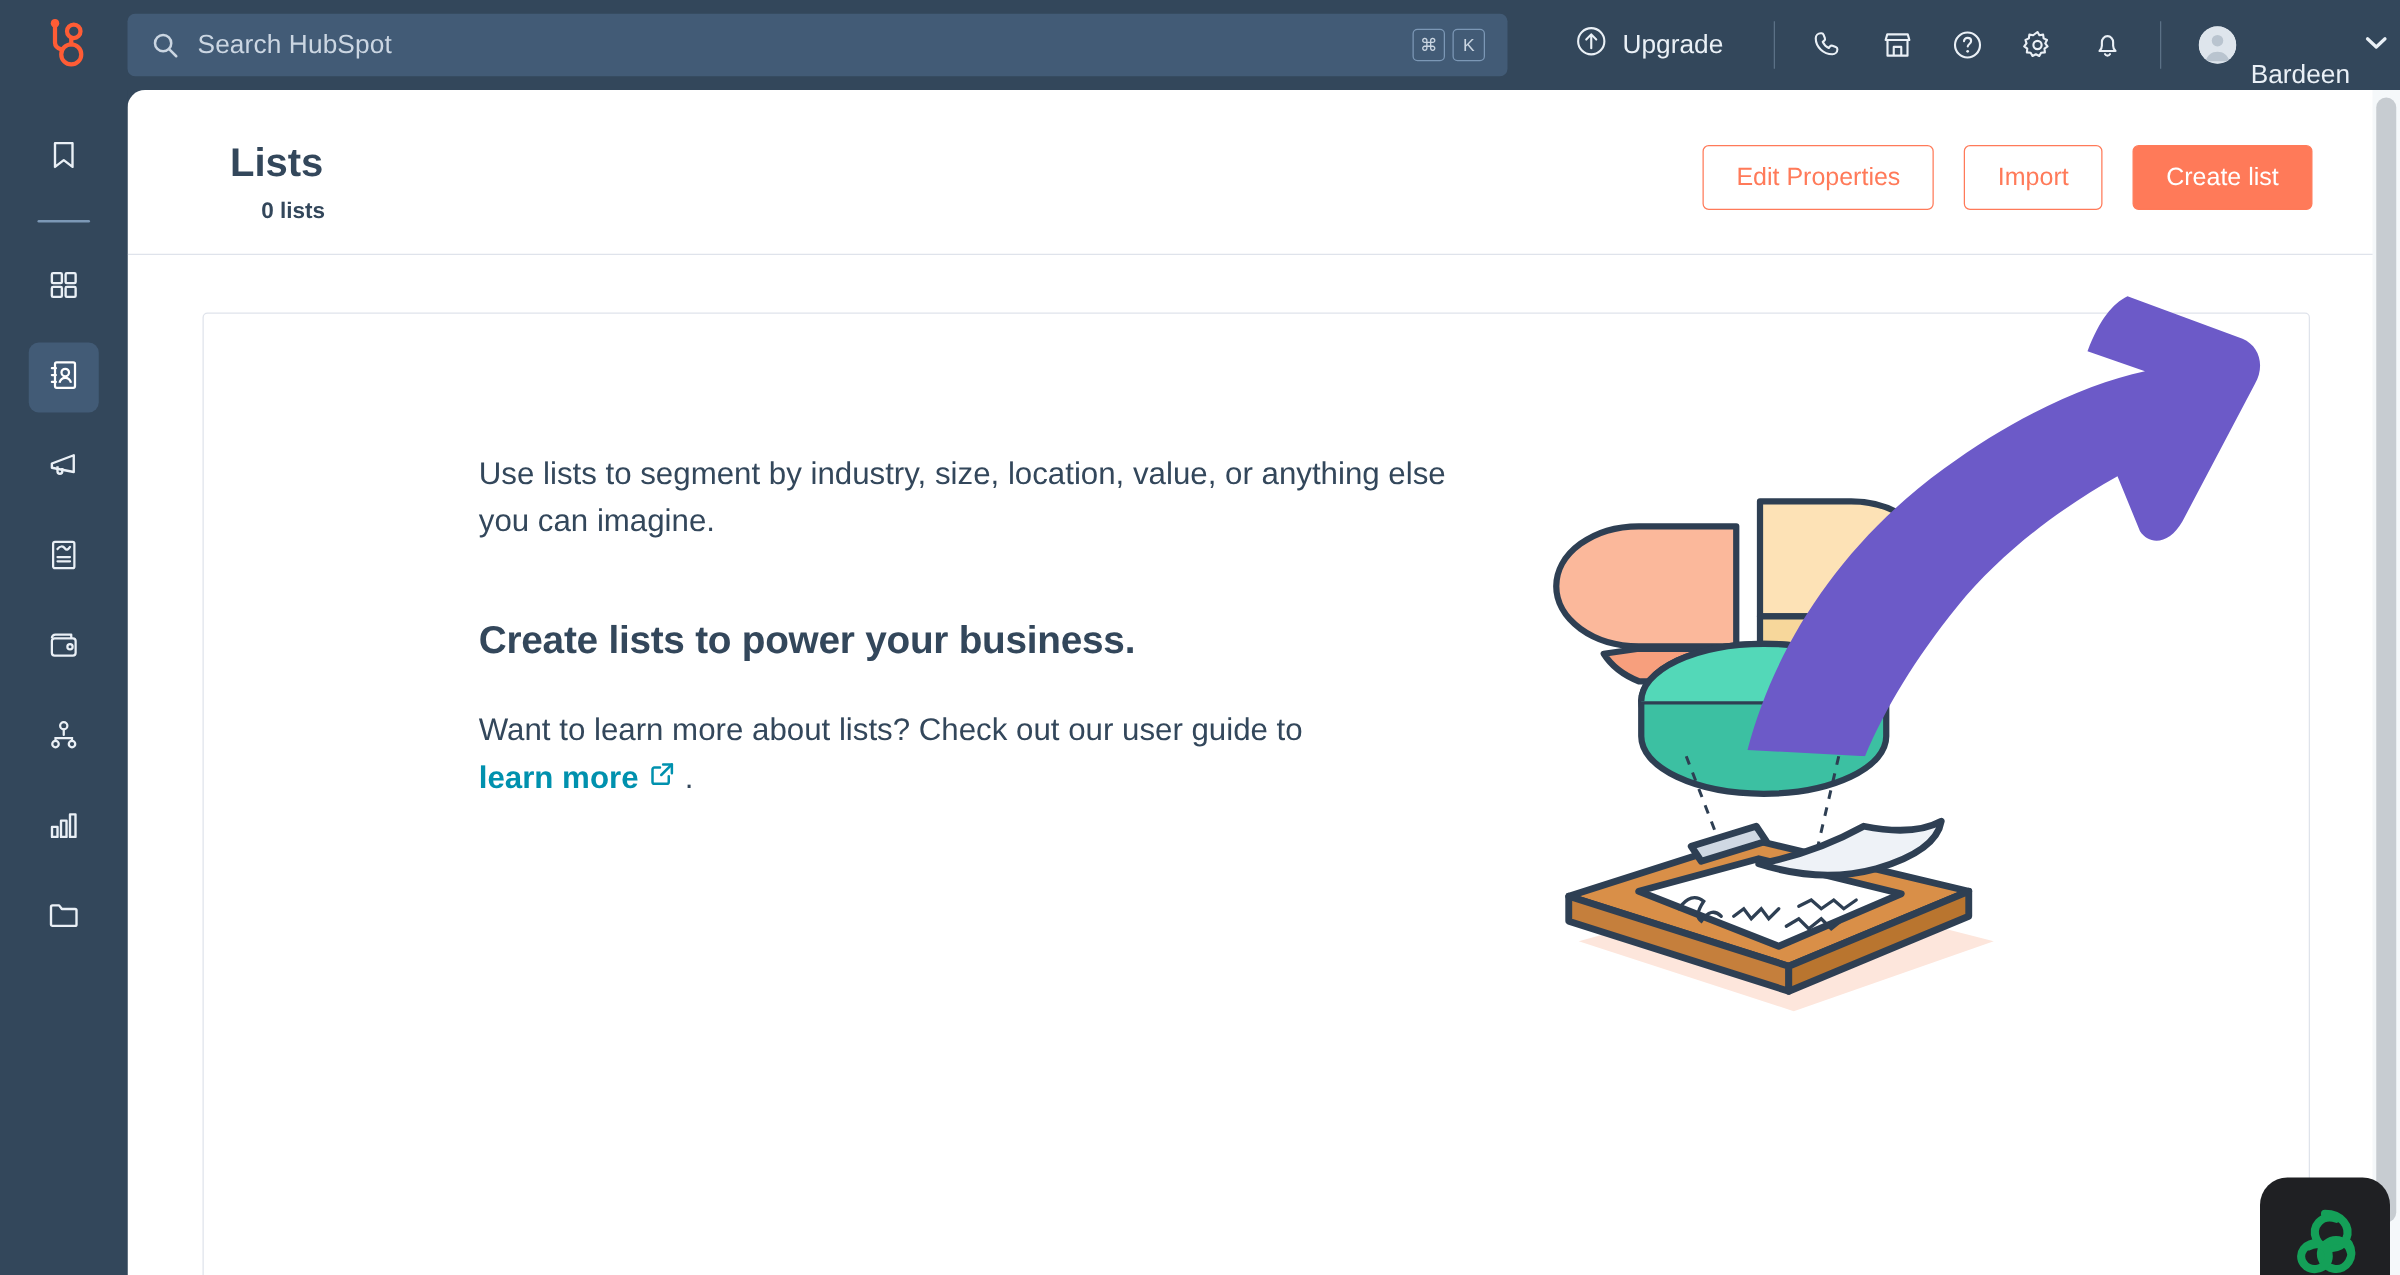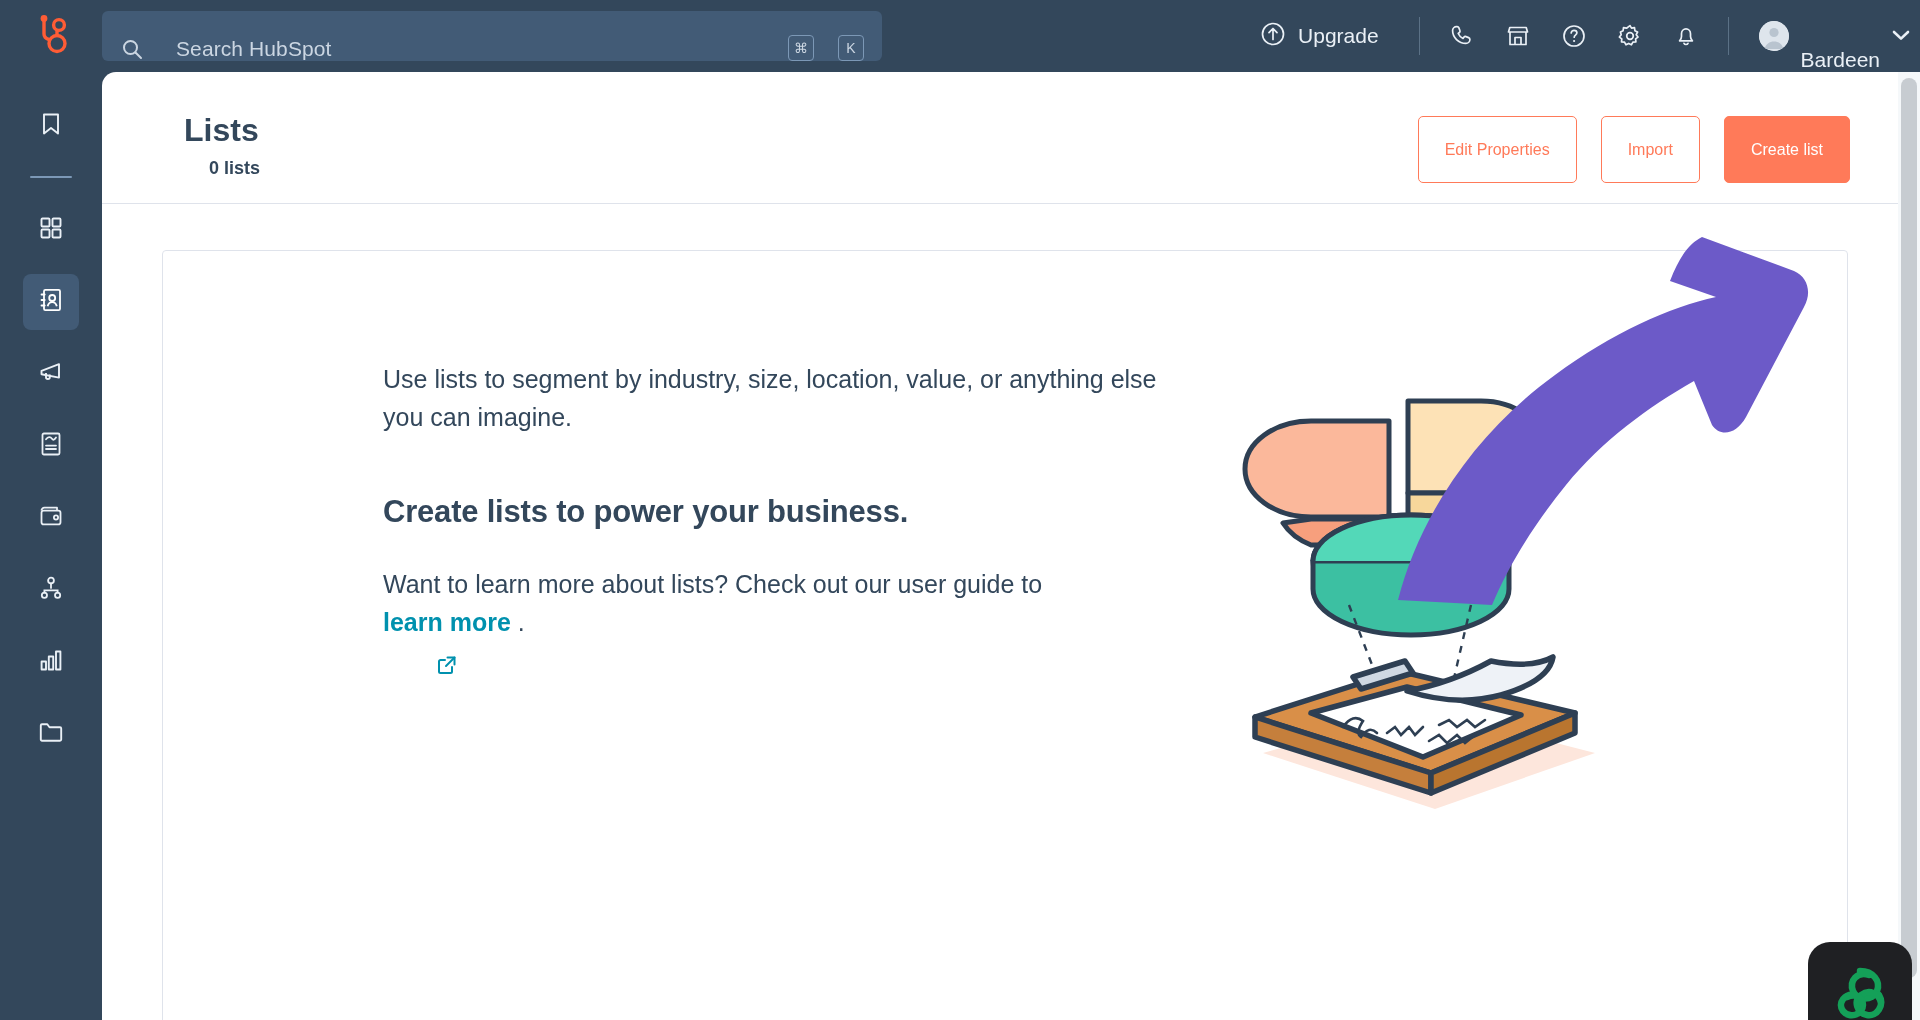--- a/index.html
+++ b/index.html
@@ -13,24 +13,23 @@
   
   #topnav{
     position:absolute; top:0; left:0; width:1920px; height:72px;
     background:#33475b; display:flex; align-items:center; z-index:30;
   }
   #logo{
     width:102px; height:72px; display:flex; align-items:center; justify-content:center;
     cursor:pointer;
   }
   #searchbox{
-    width:780px; height:50px; background:#425b76; border-radius:6px;
-    display:flex; align-items:flex-end; padding:0 18px; cursor:text;
+    width:1104px; height:50px; background:#425b76; border-radius:6px;
+    display:flex; align-items:center; padding:0 18px; cursor:text;
     position:relative;
-    gap:18px;
   }
   #searchbox .sicon{ margin-right:14px; display:flex; }
   #searchbox .splaceholder{
     color:#cbd6e2; font-size:21px; letter-spacing:.1px; flex:1;
   }
   .kbd{
     border:1px solid #7c98b6; border-radius:4px; color:#cbd6e2;
     font-size:14px; width:26px; height:26px; display:flex;
     align-items:center; justify-content:center; margin-left:6px;
   }
@@ -73,21 +72,21 @@
   }
   #pagehead{
     height:132px; display:flex; align-items:flex-start;
     padding:38px 58px 0 82px; border-bottom:1px solid #dfe3eb; position:relative;
   }
   #titlewrap{ padding-top:4px; }
   #pagetitle{ font-size:32px; font-weight:bold; color:#33475b; line-height:1.05; }
   #pagesub{ font-size:18px; font-weight:bold; color:#33475b; margin-top:10px;margin-left:25px; }
   #headbtns{ margin-left:auto; display:flex; gap:24px; padding-top:6px; }
   .btn{
-    height:67px; border-radius:5px; font-size:16px; display:flex;
+    height:52px; border-radius:5px; font-size:20px; display:flex;
     align-items:center; justify-content:center; padding:0 26px; cursor:pointer;
     white-space:nowrap;
   }
   .btn-outline{ border:1.5px solid #ff7a59; color:#ff7a59; background:#fff; }
   .btn-primary{ background:#ff7a59; color:#fff; border:1.5px solid #ff7a59; }
 
   #cardwrap{ padding:46px 60px 0 60px; height:816px; }
   #card{
     border:1px solid #dfe3eb; border-radius:4px; background:#fff;
     height:780px; position:relative; overflow:hidden;
@@ -97,21 +96,21 @@
   }
   #estext{ width:780px; }
   #eshead{
     font-size:31px; font-weight:bold; color:#33475b; margin-bottom:36px;
     letter-spacing:-.2px;
   }
   #esbody{ font-size:25px; color:#33475b; line-height:1.5; margin-bottom:58px; }
   #eslearn{ font-size:25px; color:#33475b; line-height:1.5; }
   #eslearn .lnk{
     color:#0091ae; font-weight:bold; cursor:pointer; text-decoration:none;
-    display:inline-flex; align-items:center; gap:8px;flex-direction:column;
+    display:inline-flex; align-items:center; gap:8px;
   }
   #esart{ position:relative; width:420px; height:440px; flex-shrink:0; }
 
   
   #arrow{
     position:absolute; left:1380px; top:185px; width:440px; height:420px;
     z-index:40; pointer-events:none;
   }
 
   

